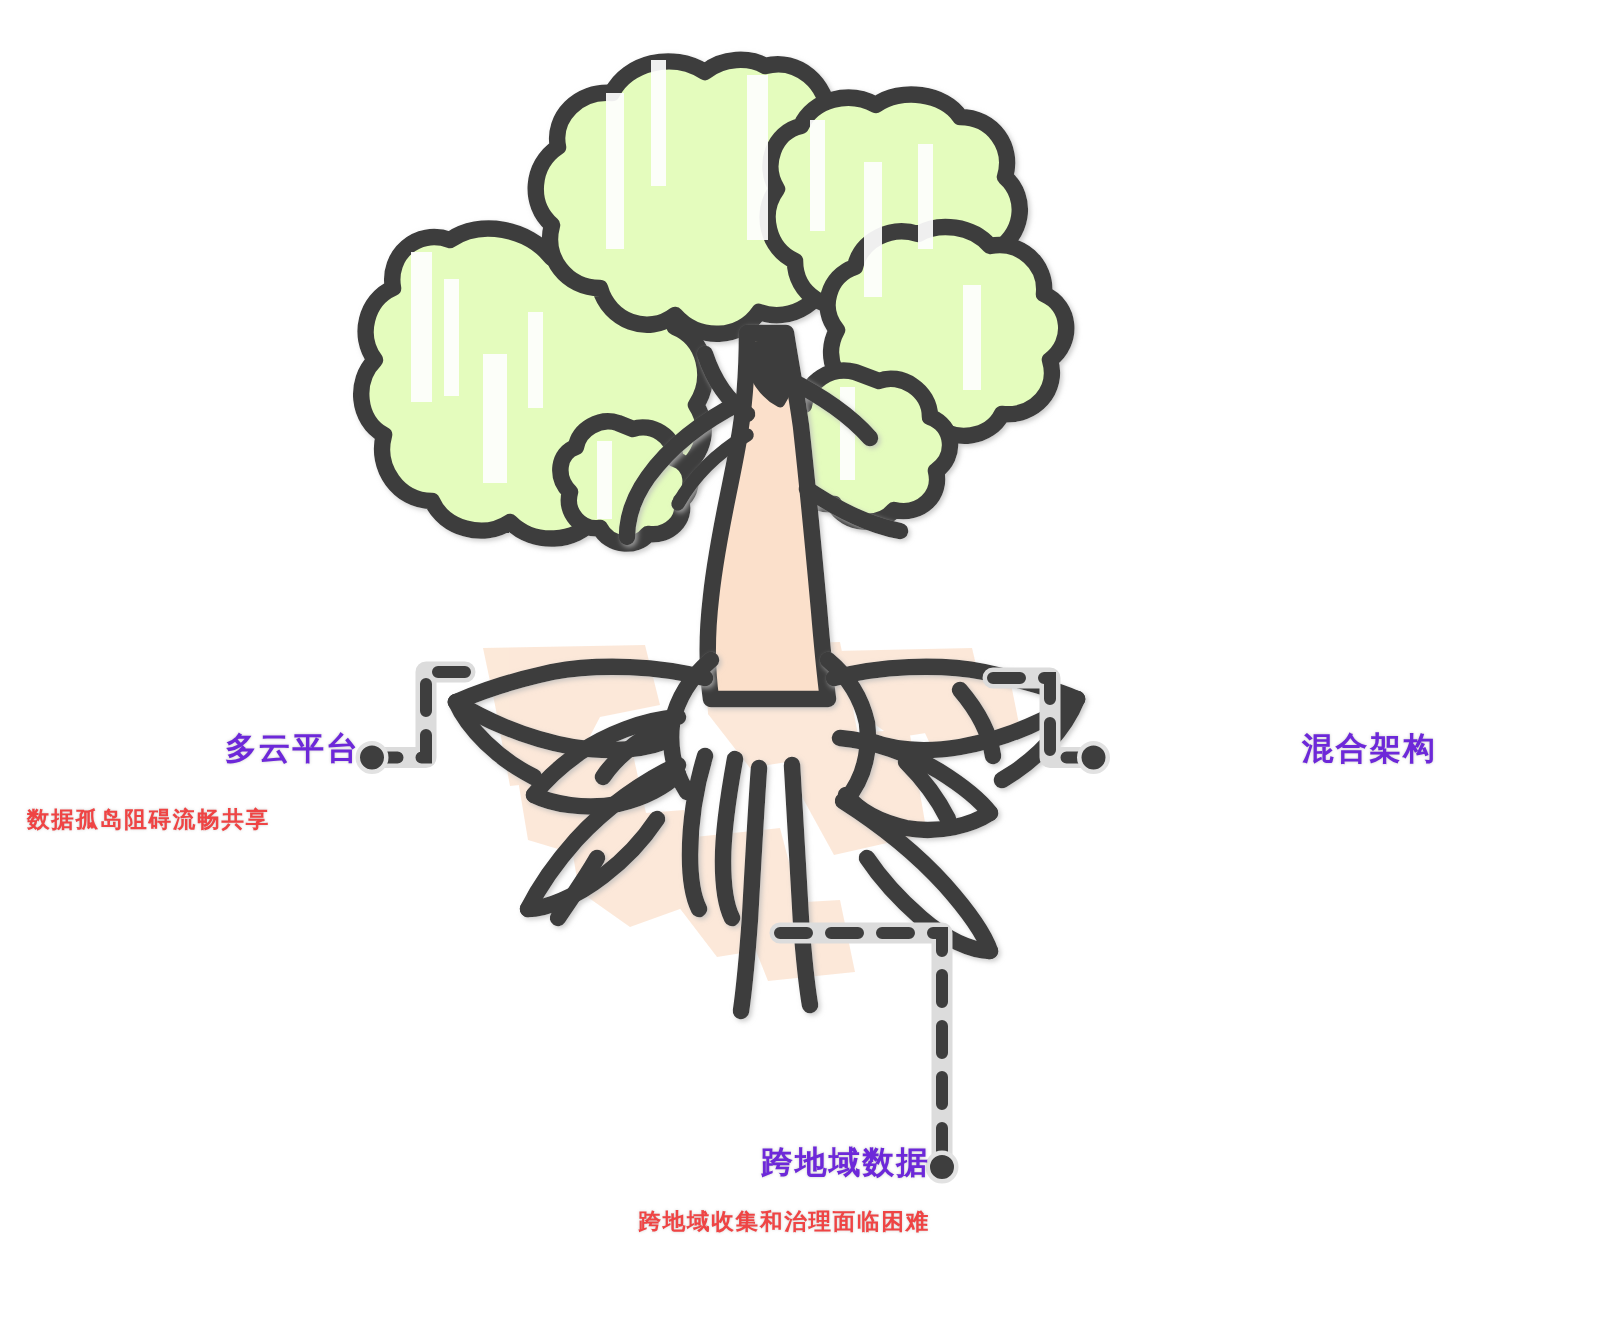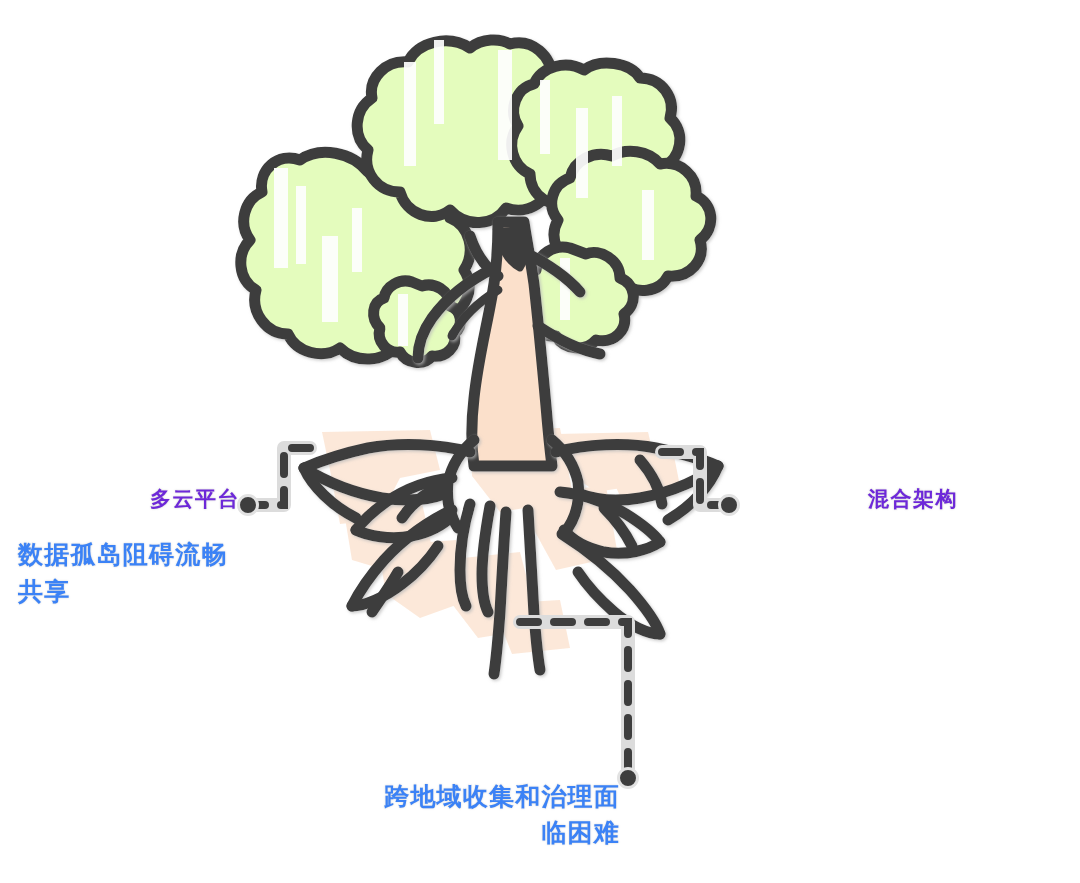--- a/index.html
+++ b/index.html
@@ -39,23 +39,23 @@
     font-weight: 700;
     color: #6d28d9;
     letter-spacing: 1.5px;
     line-height: 1.25;
     white-space: nowrap;
     text-shadow: 0 0 2px rgba(190,190,190,0.85);
     text-align: right;
   }
   .label-desc {
     font-family: "Liberation Serif", "DejaVu Serif", serif;
-    font-size: 25px;
+    font-size: 15px;
     font-weight: 700;
-    color: #3b82f6;
+    color: #ef4444;
     letter-spacing: 1.2px;
     line-height: 1.45;
     text-shadow: 0 0 2px rgba(195,195,195,0.8);
   }
 
   
   #label-left {
     left: 18px;
     top: 486px;
     width: 222px;
@@ -287,16 +287,17 @@
   <div class="label-group" id="label-left">
     <div class="label-title">多云平台</div>
     <div class="label-desc">数据孤岛阻碍流畅共享</div>
   </div>
 
   <div class="label-group" id="label-right">
     <div class="label-title">混合架构</div>
   </div>
 
   <div class="label-group" id="label-bottom">
+    <div class="label-title">跨地域数据</div>
     <div class="label-desc">跨地域收集和治理面临困难</div>
   </div>
 
 </div>
 
 </body></html>

